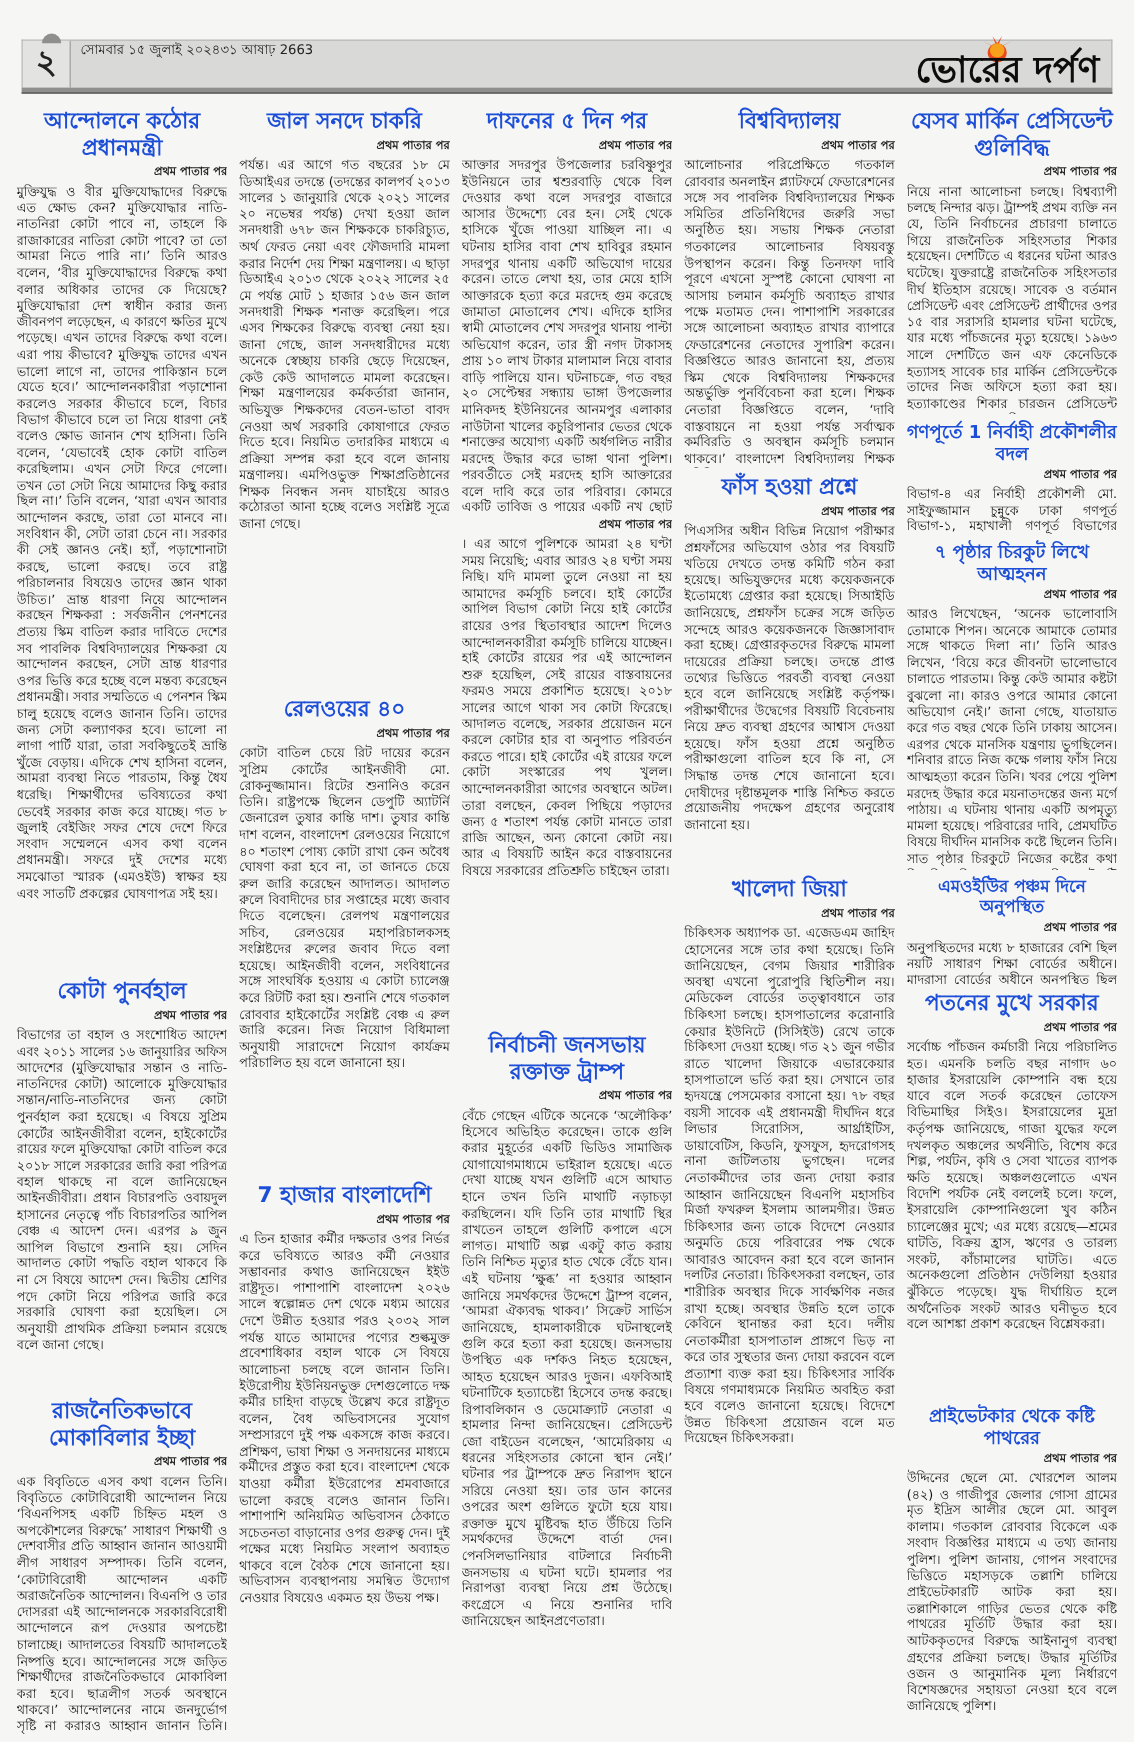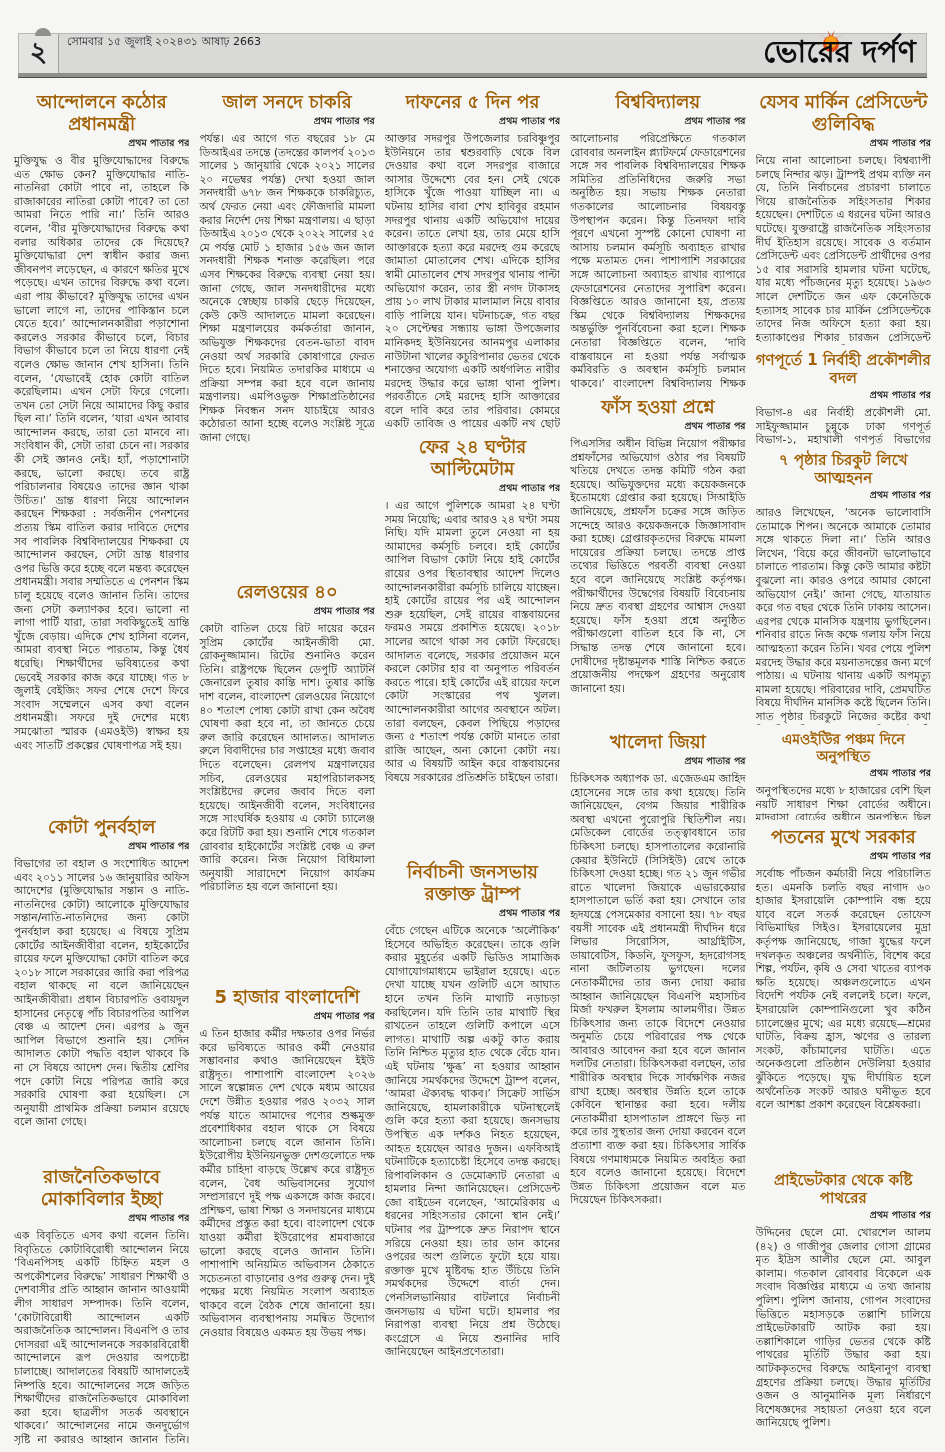--- a/index.html
+++ b/index.html
@@ -35,40 +35,40 @@
   .pagenum-ear {
     position:absolute; top:-6px; left:16px; width:16px; height:8px;
     background:#8f8f8e; border-radius:8px 8px 0 0;
   }
   .dateblock {
     display:flex; flex-direction:row; justify-content:center;
     padding-left:8px; font-size:11px; line-height:15px; color:#222;
     font-family:"DejaVu Sans",sans-serif;
   }
   .masthead {
-    margin-left:auto; display:flex; align-items:center; padding-right:10px;
+    margin-left:auto; display:flex; padding-right:10px;
     position:relative;
   }
   .masthead-text {
     font-size:30px; font-weight:bold; color:#0d0d0d; letter-spacing:0px;
     font-family:"DejaVu Sans",sans-serif; position:relative; z-index:2;
   }
   .sun-icon { position:absolute; right:78px; top:-4px; z-index:1; }
 
   
   .content {
     position:absolute; left:14px; top:85px; width:917px; height:1360px;
     display:flex; gap:10px;
   }
   .col { width:175.4px; display:flex; flex-direction:column; overflow:hidden; }
   .article { overflow:hidden; flex:0 0 auto; }
   .article h2 {
     font-family:"DejaVu Sans",sans-serif;
     font-size:18px; line-height:22px; font-weight:bold; text-align:center;
-    color:#a16207; padding:6px 0 1px 0;
+    color:#1d4ed8; padding:6px 0 1px 0;
   }
   .article .continued {
     font-family:"DejaVu Sans",sans-serif;
     font-size:9.5px; font-weight:bold; text-align:right; color:#222;
     padding-bottom:3px;
   }
   .article p {
     font-size:10.6px; line-height:13.6px; text-align:justify; color:#141414;
     font-family:"DejaVu Sans",sans-serif;
     text-justify:inter-word;
@@ -130,34 +130,33 @@
         <h2>জাল সনদে চাকরি</h2>
         <div class="continued">প্রথম পাতার পর</div>
         <p>পর্যন্ত। এর আগে গত বছরের ১৮ মে ডিআইএর তদন্তে (তদন্তের কালপর্ব ২০১৩ সালের ১ জানুয়ারি থেকে ২০২১ সালের ২০ নভেম্বর পর্যন্ত) দেখা হওয়া জাল সনদধারী ৬৭৮ জন শিক্ষককে চাকরিচ্যুত, অর্থ ফেরত নেয়া এবং ফৌজদারি মামলা করার নির্দেশ দেয় শিক্ষা মন্ত্রণালয়। এ ছাড়া ডিআইএ ২০১৩ থেকে ২০২২ সালের ২৫ মে পর্যন্ত মোট ১ হাজার ১৫৬ জন জাল সনদধারী শিক্ষক শনাক্ত করেছিল। পরে এসব শিক্ষকের বিরুদ্ধে ব্যবস্থা নেয়া হয়। জানা গেছে, জাল সনদধারীদের মধ্যে অনেকে স্বেচ্ছায় চাকরি ছেড়ে দিয়েছেন, কেউ কেউ আদালতে মামলা করেছেন। শিক্ষা মন্ত্রণালয়ের কর্মকর্তারা জানান, অভিযুক্ত শিক্ষকদের বেতন-ভাতা বাবদ নেওয়া অর্থ সরকারি কোষাগারে ফেরত দিতে হবে। নিয়মিত তদারকির মাধ্যমে এ প্রক্রিয়া সম্পন্ন করা হবে বলে জানায় মন্ত্রণালয়। এমপিওভুক্ত শিক্ষাপ্রতিষ্ঠানের শিক্ষক নিবন্ধন সনদ যাচাইয়ে আরও কঠোরতা আনা হচ্ছে বলেও সংশ্লিষ্ট সূত্রে জানা গেছে।</p>
       </div>
       <div class="article" style="height:405px">
         <h2>রেলওয়ের ৪০</h2>
         <div class="continued">প্রথম পাতার পর</div>
         <p>কোটা বাতিল চেয়ে রিট দায়ের করেন সুপ্রিম কোর্টের আইনজীবী মো. রোকনুজ্জামান। রিটের শুনানিও করেন তিনি। রাষ্ট্রপক্ষে ছিলেন ডেপুটি অ্যাটর্নি জেনারেল তুষার কান্তি দাশ। তুষার কান্তি দাশ বলেন, বাংলাদেশ রেলওয়ের নিয়োগে ৪০ শতাংশ পোষ্য কোটা রাখা কেন অবৈধ ঘোষণা করা হবে না, তা জানতে চেয়ে রুল জারি করেছেন আদালত। আদালত রুলে বিবাদীদের চার সপ্তাহের মধ্যে জবাব দিতে বলেছেন। রেলপথ মন্ত্রণালয়ের সচিব, রেলওয়ের মহাপরিচালকসহ সংশ্লিষ্টদের রুলের জবাব দিতে বলা হয়েছে। আইনজীবী বলেন, সংবিধানের সঙ্গে সাংঘর্ষিক হওয়ায় এ কোটা চ্যালেঞ্জ করে রিটটি করা হয়। শুনানি শেষে গতকাল রোববার হাইকোর্টের সংশ্লিষ্ট বেঞ্চ এ রুল জারি করেন। নিজ নিয়োগ বিধিমালা অনুযায়ী সারাদেশে নিয়োগ কার্যক্রম পরিচালিত হয় বলে জানানো হয়।</p>
       </div>
       <div class="article" style="height:465px">
-        <h2>5 হাজার বাংলাদেশি</h2>
+        <h2>7 হাজার বাংলাদেশি</h2>
         <div class="continued">প্রথম পাতার পর</div>
         <p>এ তিন হাজার কর্মীর দক্ষতার ওপর নির্ভর করে ভবিষ্যতে আরও কর্মী নেওয়ার সম্ভাবনার কথাও জানিয়েছেন ইইউ রাষ্ট্রদূত। পাশাপাশি বাংলাদেশ ২০২৬ সালে স্বল্পোন্নত দেশ থেকে মধ্যম আয়ের দেশে উন্নীত হওয়ার পরও ২০৩২ সাল পর্যন্ত যাতে আমাদের পণ্যের শুল্কমুক্ত প্রবেশাধিকার বহাল থাকে সে বিষয়ে আলোচনা চলছে বলে জানান তিনি। ইউরোপীয় ইউনিয়নভুক্ত দেশগুলোতে দক্ষ কর্মীর চাহিদা বাড়ছে উল্লেখ করে রাষ্ট্রদূত বলেন, বৈধ অভিবাসনের সুযোগ সম্প্রসারণে দুই পক্ষ একসঙ্গে কাজ করবে। প্রশিক্ষণ, ভাষা শিক্ষা ও সনদায়নের মাধ্যমে কর্মীদের প্রস্তুত করা হবে। বাংলাদেশ থেকে যাওয়া কর্মীরা ইউরোপের শ্রমবাজারে ভালো করছে বলেও জানান তিনি। পাশাপাশি অনিয়মিত অভিবাসন ঠেকাতে সচেতনতা বাড়ানোর ওপর গুরুত্ব দেন। দুই পক্ষের মধ্যে নিয়মিত সংলাপ অব্যাহত থাকবে বলে বৈঠক শেষে জানানো হয়। অভিবাসন ব্যবস্থাপনায় সমন্বিত উদ্যোগ নেওয়ার বিষয়েও একমত হয় উভয় পক্ষ।</p>
       </div>
     </div>
 
     <div class="col">
       <div class="article" style="height:345px">
         <h2>দাফনের ৫ দিন পর</h2>
         <div class="continued">প্রথম পাতার পর</div>
         <p>আক্তার সদরপুর উপজেলার চরবিষ্ণুপুর ইউনিয়নে তার শ্বশুরবাড়ি থেকে বিল দেওয়ার কথা বলে সদরপুর বাজারে আসার উদ্দেশ্যে বের হন। সেই থেকে হাসিকে খুঁজে পাওয়া যাচ্ছিল না। এ ঘটনায় হাসির বাবা শেখ হাবিবুর রহমান সদরপুর থানায় একটি অভিযোগ দায়ের করেন। তাতে লেখা হয়, তার মেয়ে হাসি আক্তারকে হত্যা করে মরদেহ গুম করেছে জামাতা মোতালেব শেখ। এদিকে হাসির স্বামী মোতালেব শেখ সদরপুর থানায় পাল্টা অভিযোগ করেন, তার স্ত্রী নগদ টাকাসহ প্রায় ১০ লাখ টাকার মালামাল নিয়ে বাবার বাড়ি পালিয়ে যান। ঘটনাচক্রে, গত বছর ২০ সেপ্টেম্বর সন্ধ্যায় ভাঙ্গা উপজেলার মানিকদহ ইউনিয়নের আনমপুর এলাকার নাউটানা খালের কচুরিপানার ভেতর থেকে শনাক্তের অযোগ্য একটি অর্ধগলিত নারীর মরদেহ উদ্ধার করে ভাঙ্গা থানা পুলিশ। পরবর্তীতে সেই মরদেহ হাসি আক্তারের বলে দাবি করে তার পরিবার। কোমরে একটি তাবিজ ও পায়ের একটি নখ ছোট থাকায় মরদেহ হাসির দাবি করেন তারা। ময়নাতদন্ত ও আইনগত প্রক্রিয়া শেষে সৌন্দর্যবাড়ী গ্রামে ভাঙ্গা থানায় একটি হত্যা মামলা দায়ের করা হয়েছে।</p>
       </div>
       <div class="article" style="height:425px">
-        <h2>ফের ২৪ ঘণ্টার আল্টিমেটাম</h2>
         <div class="continued">প্রথম পাতার পর</div>
         <p>। এর আগে পুলিশকে আমরা ২৪ ঘণ্টা সময় নিয়েছি; এবার আরও ২৪ ঘণ্টা সময় নিছি। যদি মামলা তুলে নেওয়া না হয় আমাদের কর্মসূচি চলবে। হাই কোর্টের আপিল বিভাগ কোটা নিয়ে হাই কোর্টের রায়ের ওপর স্থিতাবস্থার আদেশ দিলেও আন্দোলনকারীরা কর্মসূচি চালিয়ে যাচ্ছেন। হাই কোর্টের রায়ের পর এই আন্দোলন শুরু হয়েছিল, সেই রায়ের বাস্তবায়নের ফরমও সময়ে প্রকাশিত হয়েছে। ২০১৮ সালের আগে থাকা সব কোটা ফিরেছে। আদালত বলেছে, সরকার প্রয়োজন মনে করলে কোটার হার বা অনুপাত পরিবর্তন করতে পারে। হাই কোর্টের এই রায়ের ফলে কোটা সংস্কারের পথ খুলল। আন্দোলনকারীরা আগের অবস্থানে অটল। তারা বলছেন, কেবল পিছিয়ে পড়াদের জন্য ৫ শতাংশ পর্যন্ত কোটা মানতে তারা রাজি আছেন, অন্য কোনো কোটা নয়। আর এ বিষয়টি আইন করে বাস্তবায়নের বিষয়ে সরকারের প্রতিশ্রুতি চাইছেন তারা।</p>
       </div>
       <div class="article" style="height:590px">
         <h2>নির্বাচনী জনসভায় রক্তাক্ত ট্রাম্প</h2>
         <div class="continued">প্রথম পাতার পর</div>
         <p>বেঁচে গেছেন এটিকে অনেকে ‘অলৌকিক’ হিসেবে অভিহিত করেছেন। তাকে গুলি করার মুহূর্তের একটি ভিডিও সামাজিক যোগাযোগমাধ্যমে ভাইরাল হয়েছে। এতে দেখা যাচ্ছে যখন গুলিটি এসে আঘাত হানে তখন তিনি মাথাটি নড়াচড়া করছিলেন। যদি তিনি তার মাথাটি স্থির রাখতেন তাহলে গুলিটি কপালে এসে লাগত। মাথাটি অল্প একটু কাত করায় তিনি নিশ্চিত মৃত্যুর হাত থেকে বেঁচে যান। এই ঘটনায় ‘ক্ষুব্ধ’ না হওয়ার আহ্বান জানিয়ে সমর্থকদের উদ্দেশে ট্রাম্প বলেন, ‘আমরা ঐক্যবদ্ধ থাকব।’ সিক্রেট সার্ভিস জানিয়েছে, হামলাকারীকে ঘটনাস্থলেই গুলি করে হত্যা করা হয়েছে। জনসভায় উপস্থিত এক দর্শকও নিহত হয়েছেন, আহত হয়েছেন আরও দুজন। এফবিআই ঘটনাটিকে হত্যাচেষ্টা হিসেবে তদন্ত করছে। রিপাবলিকান ও ডেমোক্র্যাট নেতারা এ হামলার নিন্দা জানিয়েছেন। প্রেসিডেন্ট জো বাইডেন বলেছেন, ‘আমেরিকায় এ ধরনের সহিংসতার কোনো স্থান নেই।’ ঘটনার পর ট্রাম্পকে দ্রুত নিরাপদ স্থানে সরিয়ে নেওয়া হয়। তার ডান কানের ওপরের অংশ গুলিতে ফুটো হয়ে যায়। রক্তাক্ত মুখে মুষ্টিবদ্ধ হাত উঁচিয়ে তিনি সমর্থকদের উদ্দেশে বার্তা দেন। পেনসিলভানিয়ার বাটলারে নির্বাচনী জনসভায় এ ঘটনা ঘটে। হামলার পর নিরাপত্তা ব্যবস্থা নিয়ে প্রশ্ন উঠেছে। কংগ্রেসে এ নিয়ে শুনানির দাবি জানিয়েছেন আইনপ্রণেতারা।</p>
       </div>
     </div>
 

